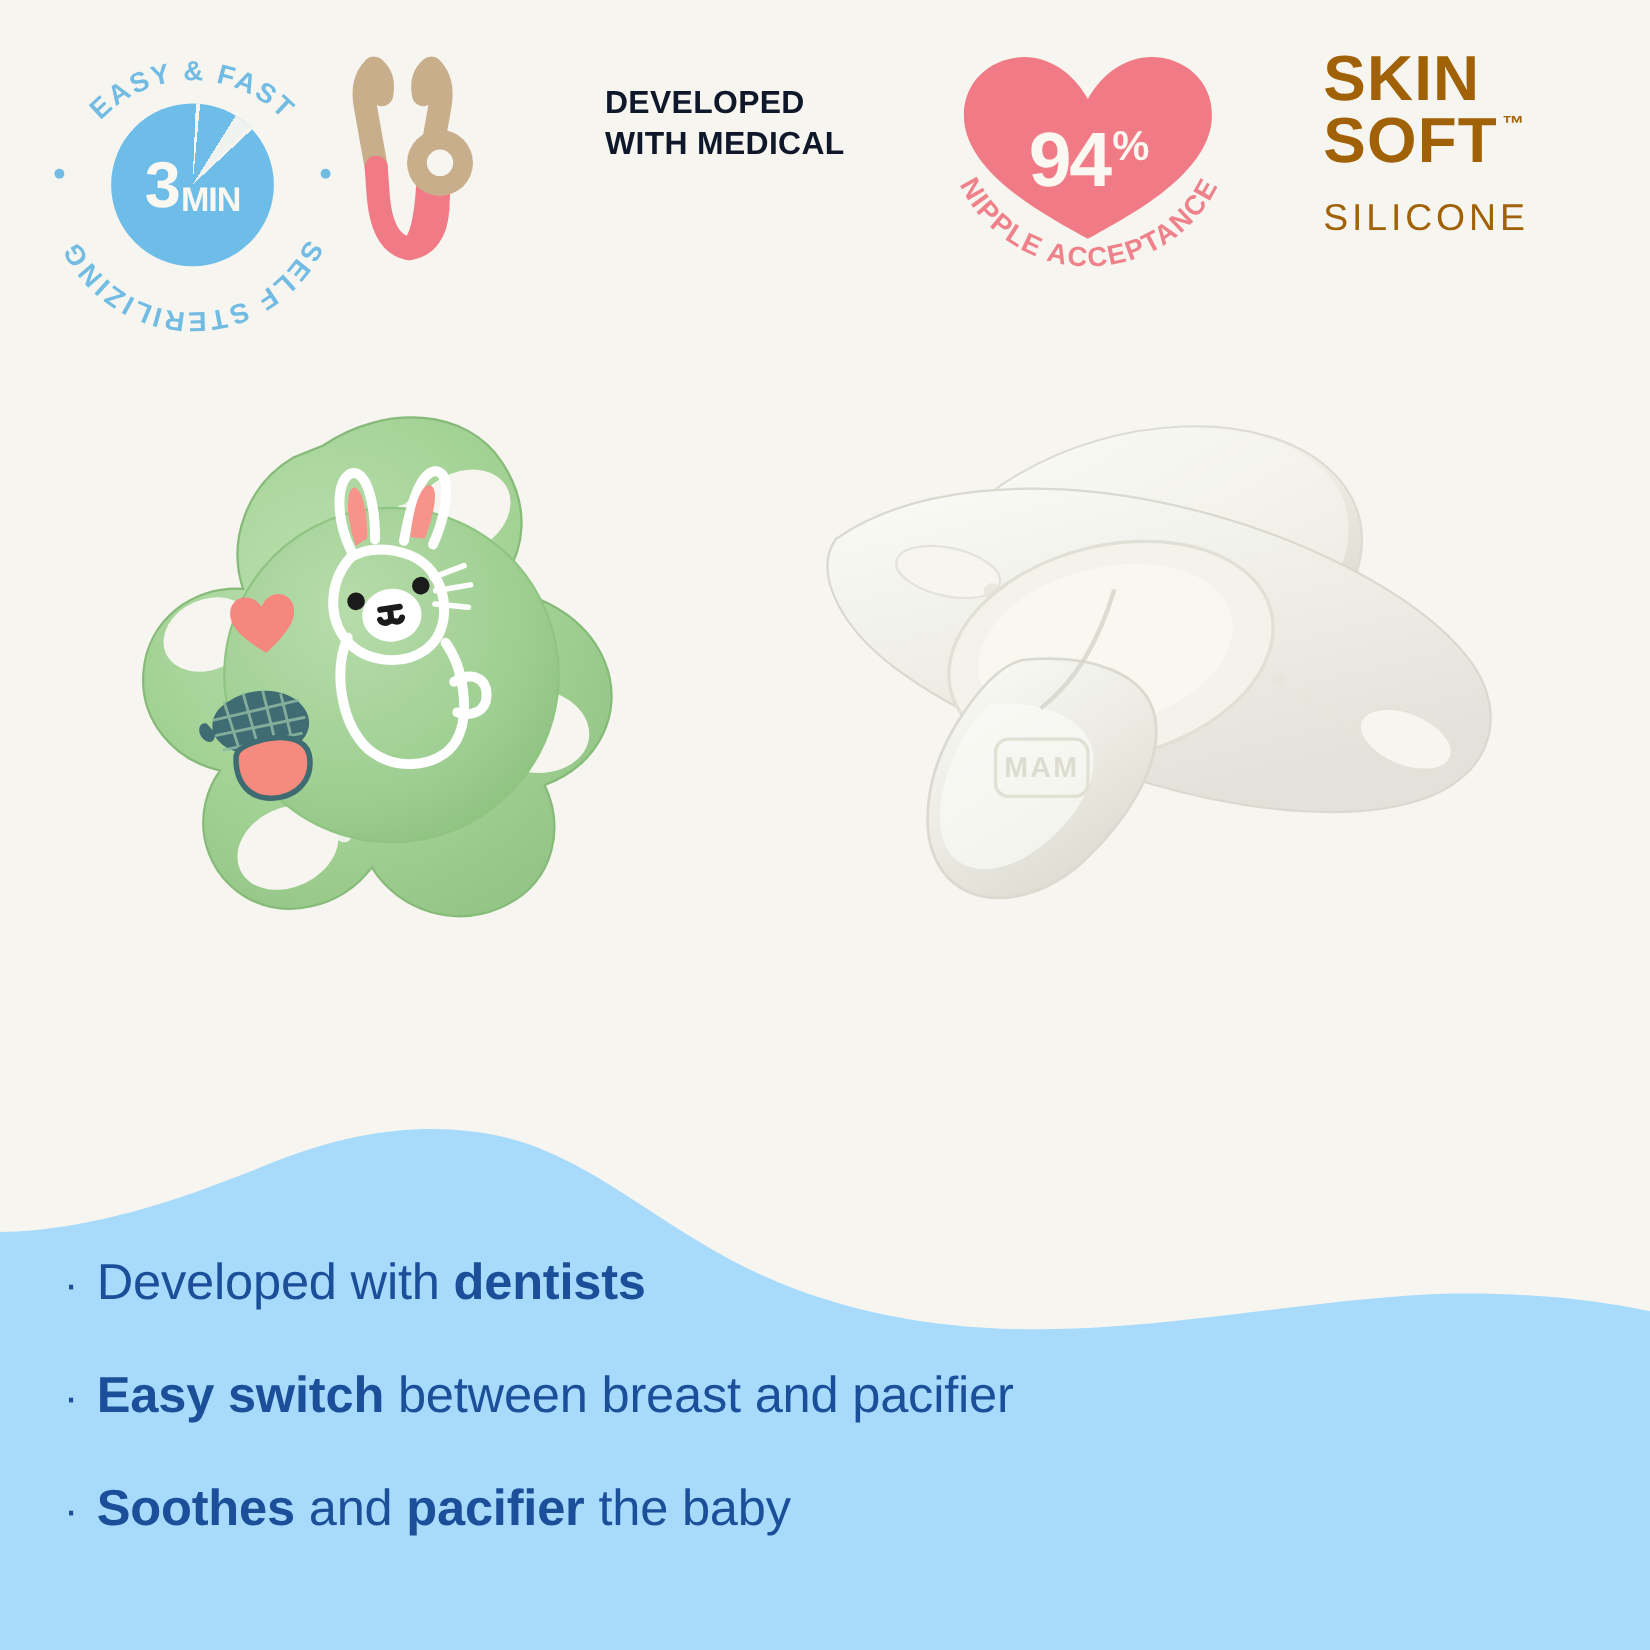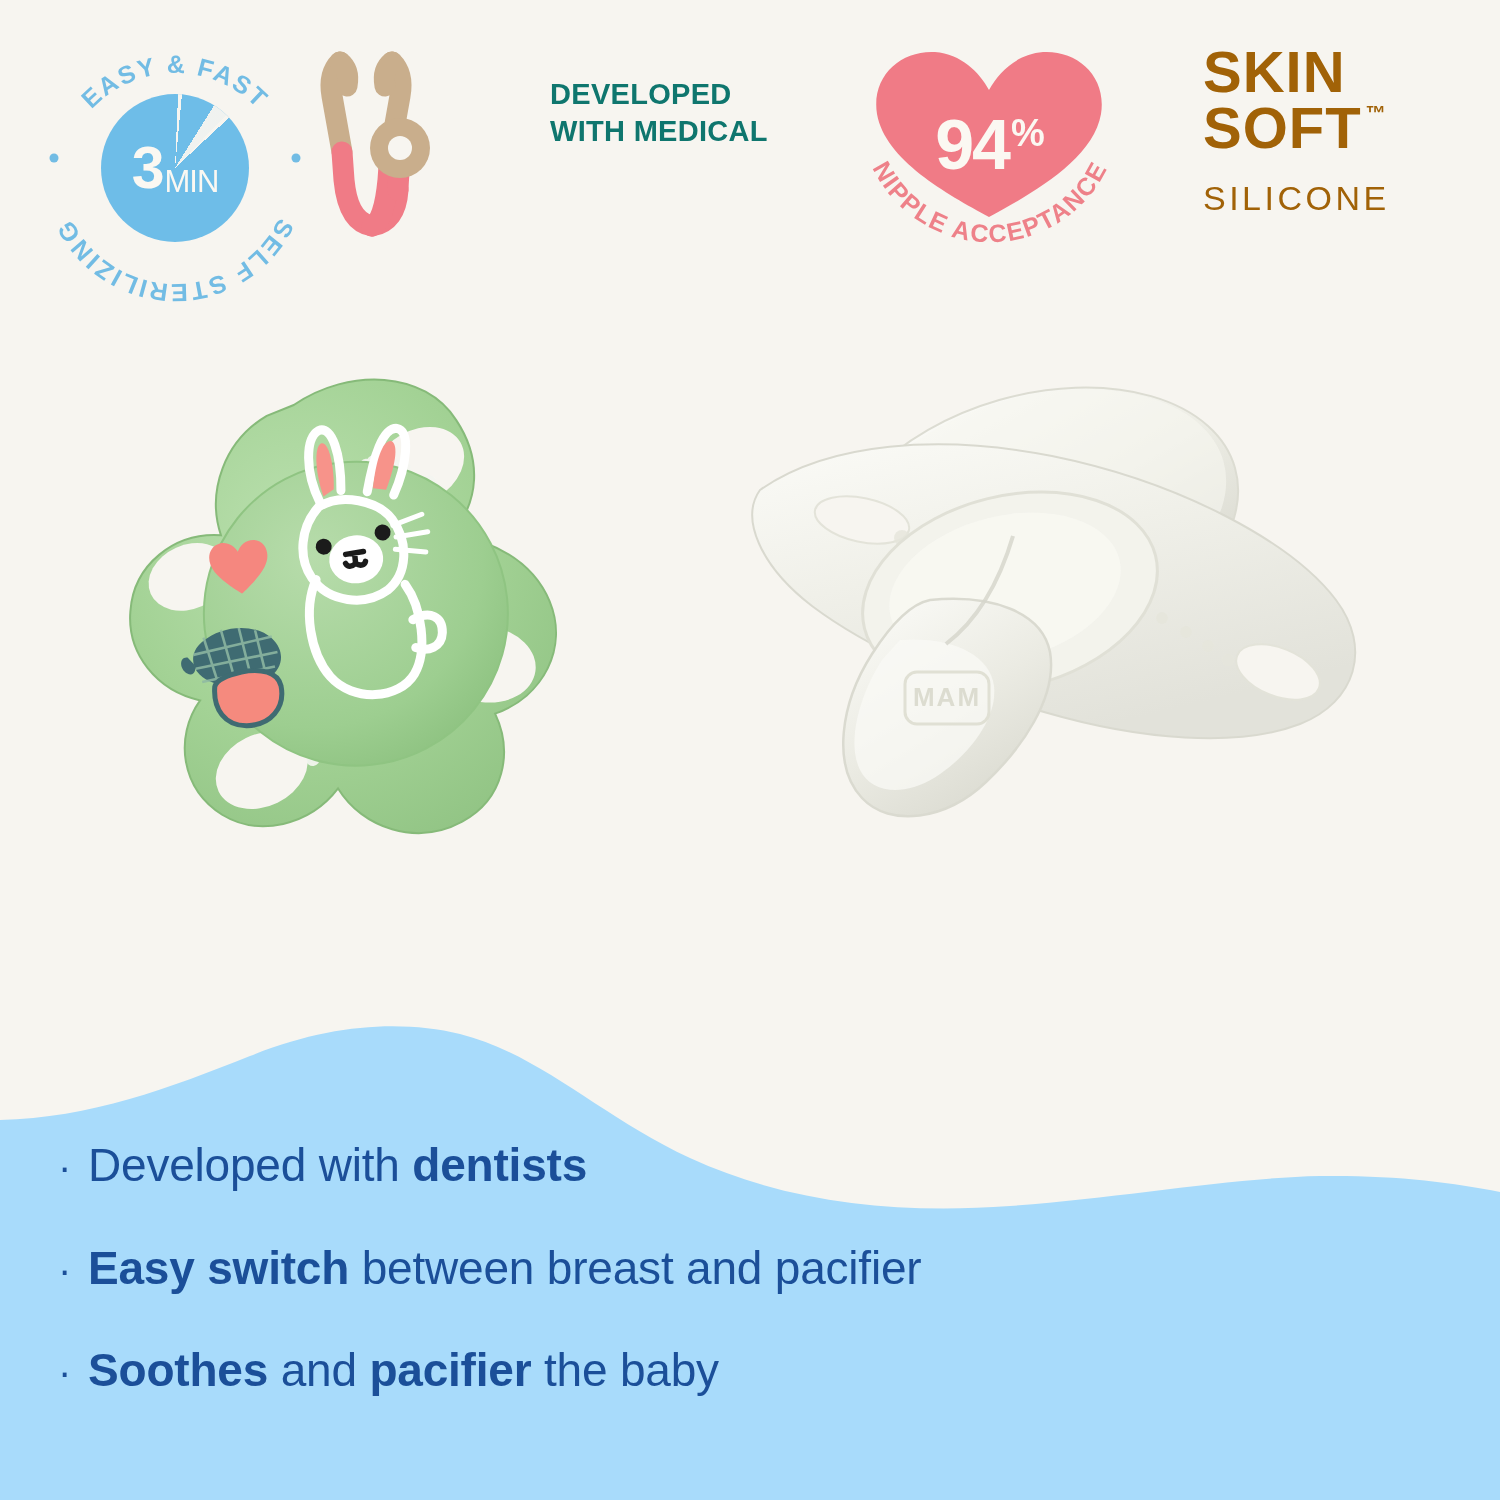--- a/index.html
+++ b/index.html
@@ -28,30 +28,30 @@
   .steril-wedge2{
     position:absolute;left:61px;top:58px;width:148px;height:148px;border-radius:50%;
     background:conic-gradient(from 0deg, transparent 0deg 32deg, rgba(247,245,240,.95) 32deg 44deg, transparent 44deg 360deg);
   }
   .steril-label{
     position:absolute;left:61px;top:58px;width:148px;height:148px;
     display:flex;align-items:center;justify-content:center;
     color:#FBF8F2;letter-spacing:-1px;
   }
   .steril-num{font-size:59px;font-weight:bold;line-height:1;}
-  .steril-min{font-size:31px;font-weight:normal;line-height:1;margin-left:1px;margin-top:26px;}
+  .steril-min{font-size:31px;font-weight:bold;line-height:1;margin-left:1px;margin-top:26px;}
   .arc-txt{position:absolute;left:0;top:0;width:270px;height:250px;overflow:visible;}
   .arc-txt text{fill:#72BCE4;font-family:"Liberation Sans",sans-serif;font-weight:bold;font-size:25px;letter-spacing:2.2px;}
 
   
   .badge-steth{position:absolute;left:310px;top:40px;width:530px;height:220px;}
   .steth-svg{position:absolute;left:0;top:0;}
   .steth-text{
     position:absolute;left:240px;top:36px;width:300px;
-    color:#0f766e;font-size:29px;font-weight:bold;line-height:1.28;letter-spacing:.3px;
+    color:#0f172a;font-size:29px;font-weight:bold;line-height:1.28;letter-spacing:.3px;
   }
 
   
   .badge-heart{position:absolute;left:855px;top:32px;width:300px;height:250px;}
   .heart-svg{position:absolute;left:0;top:0;}
   .heart-num{
     position:absolute;left:0;top:78px;width:268px;text-align:center;
     color:#FBF8F2;font-size:70px;font-weight:bold;letter-spacing:-2px;line-height:1;
     display:flex;align-items:flex-start;justify-content:center;
   }

